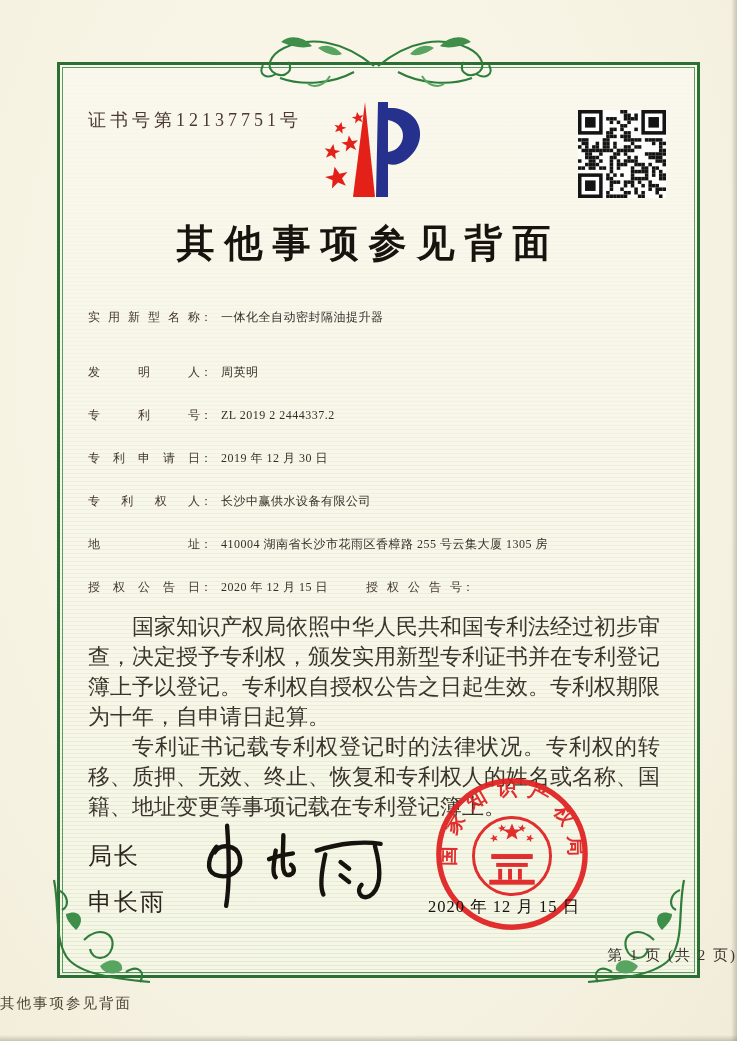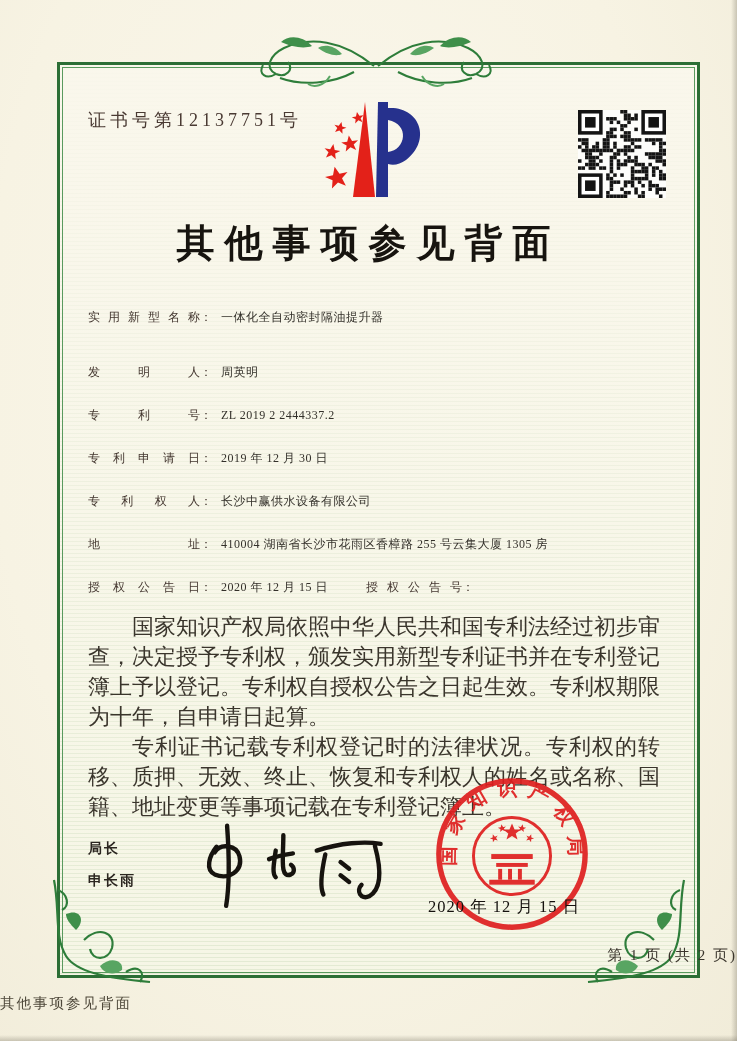--- a/index.html
+++ b/index.html
@@ -34,21 +34,21 @@
   .fields { position:absolute; left:88px; top:306px; width:580px; font-size:12px; }
   .field-row { display:flex; align-items:baseline; margin-bottom:21px; line-height:22px; }
   .fr0 { margin-bottom:33px; }
   .field-label { display:inline-block; width:112px; text-align:justify; text-align-last:justify; color:#43362f; }
   .field-colon { margin-right:9px; color:#43362f; }
   .field-value { color:#33302a; letter-spacing:.5px; }
   .field-pair2 { margin-left:38px; display:flex; align-items:flex-start; }
   .field-pair2 .field-label { width:96px; }
   .paras { position:absolute; left:88px; top:612px; width:572px; font-size:22px; line-height:30px; color:#3a352c; text-align:justify; }
   .paras p { text-indent:2em; }
-  .officials { position:absolute; left:88px; top:840px; font-size:14px; color:#2b2620; font-family:"Liberation Sans","DejaVu Sans",sans-serif;font-weight:bold; }
+  .officials { position:absolute; left:88px; top:840px; font-size:24px; color:#2b2620; font-family:"Liberation Sans","DejaVu Sans",sans-serif; }
   .officials div { margin-bottom:14px; letter-spacing:2px; }
   .signature { position:absolute; left:188px; top:812px; }
   .seal { position:absolute; left:428px; top:775px; }
   .seal-date { position:absolute; left:428px; top:896px; width:180px; font-size:16.5px; color:#14110d; letter-spacing:1px; }
   .page-footer { position:absolute; left:0; top:946px; width:100%; text-align:right; font-size:15px; color:#3a352c; letter-spacing:2px; }
   .back-note { position:absolute; left:0; top:994px; width:100%; text-align:left; font-size:14.5px; color:#4e483a; letter-spacing:2px; }
 </style>
 </head>
 <body>
 

